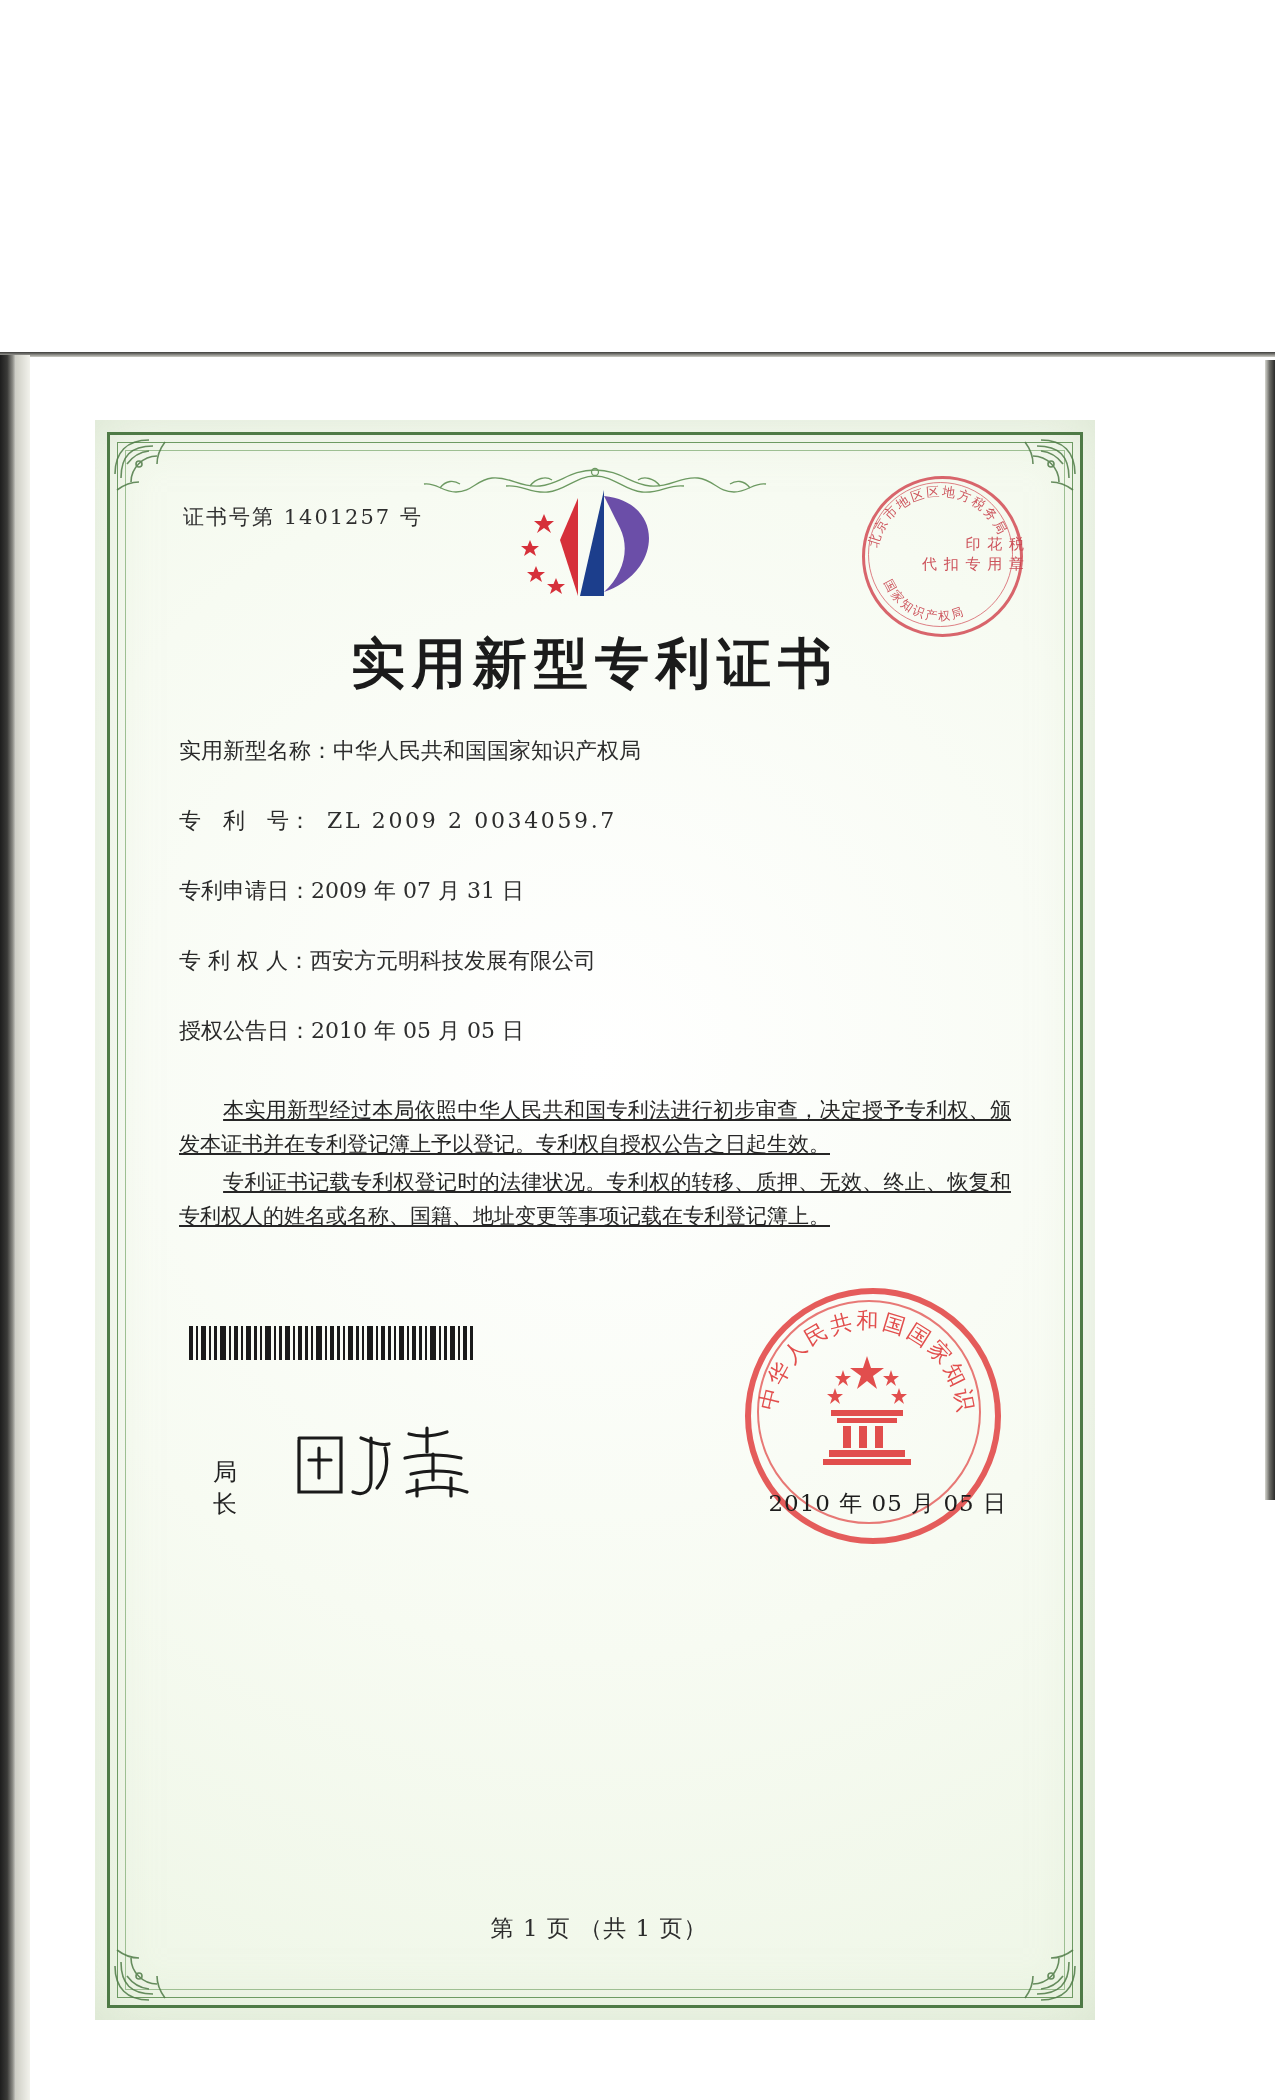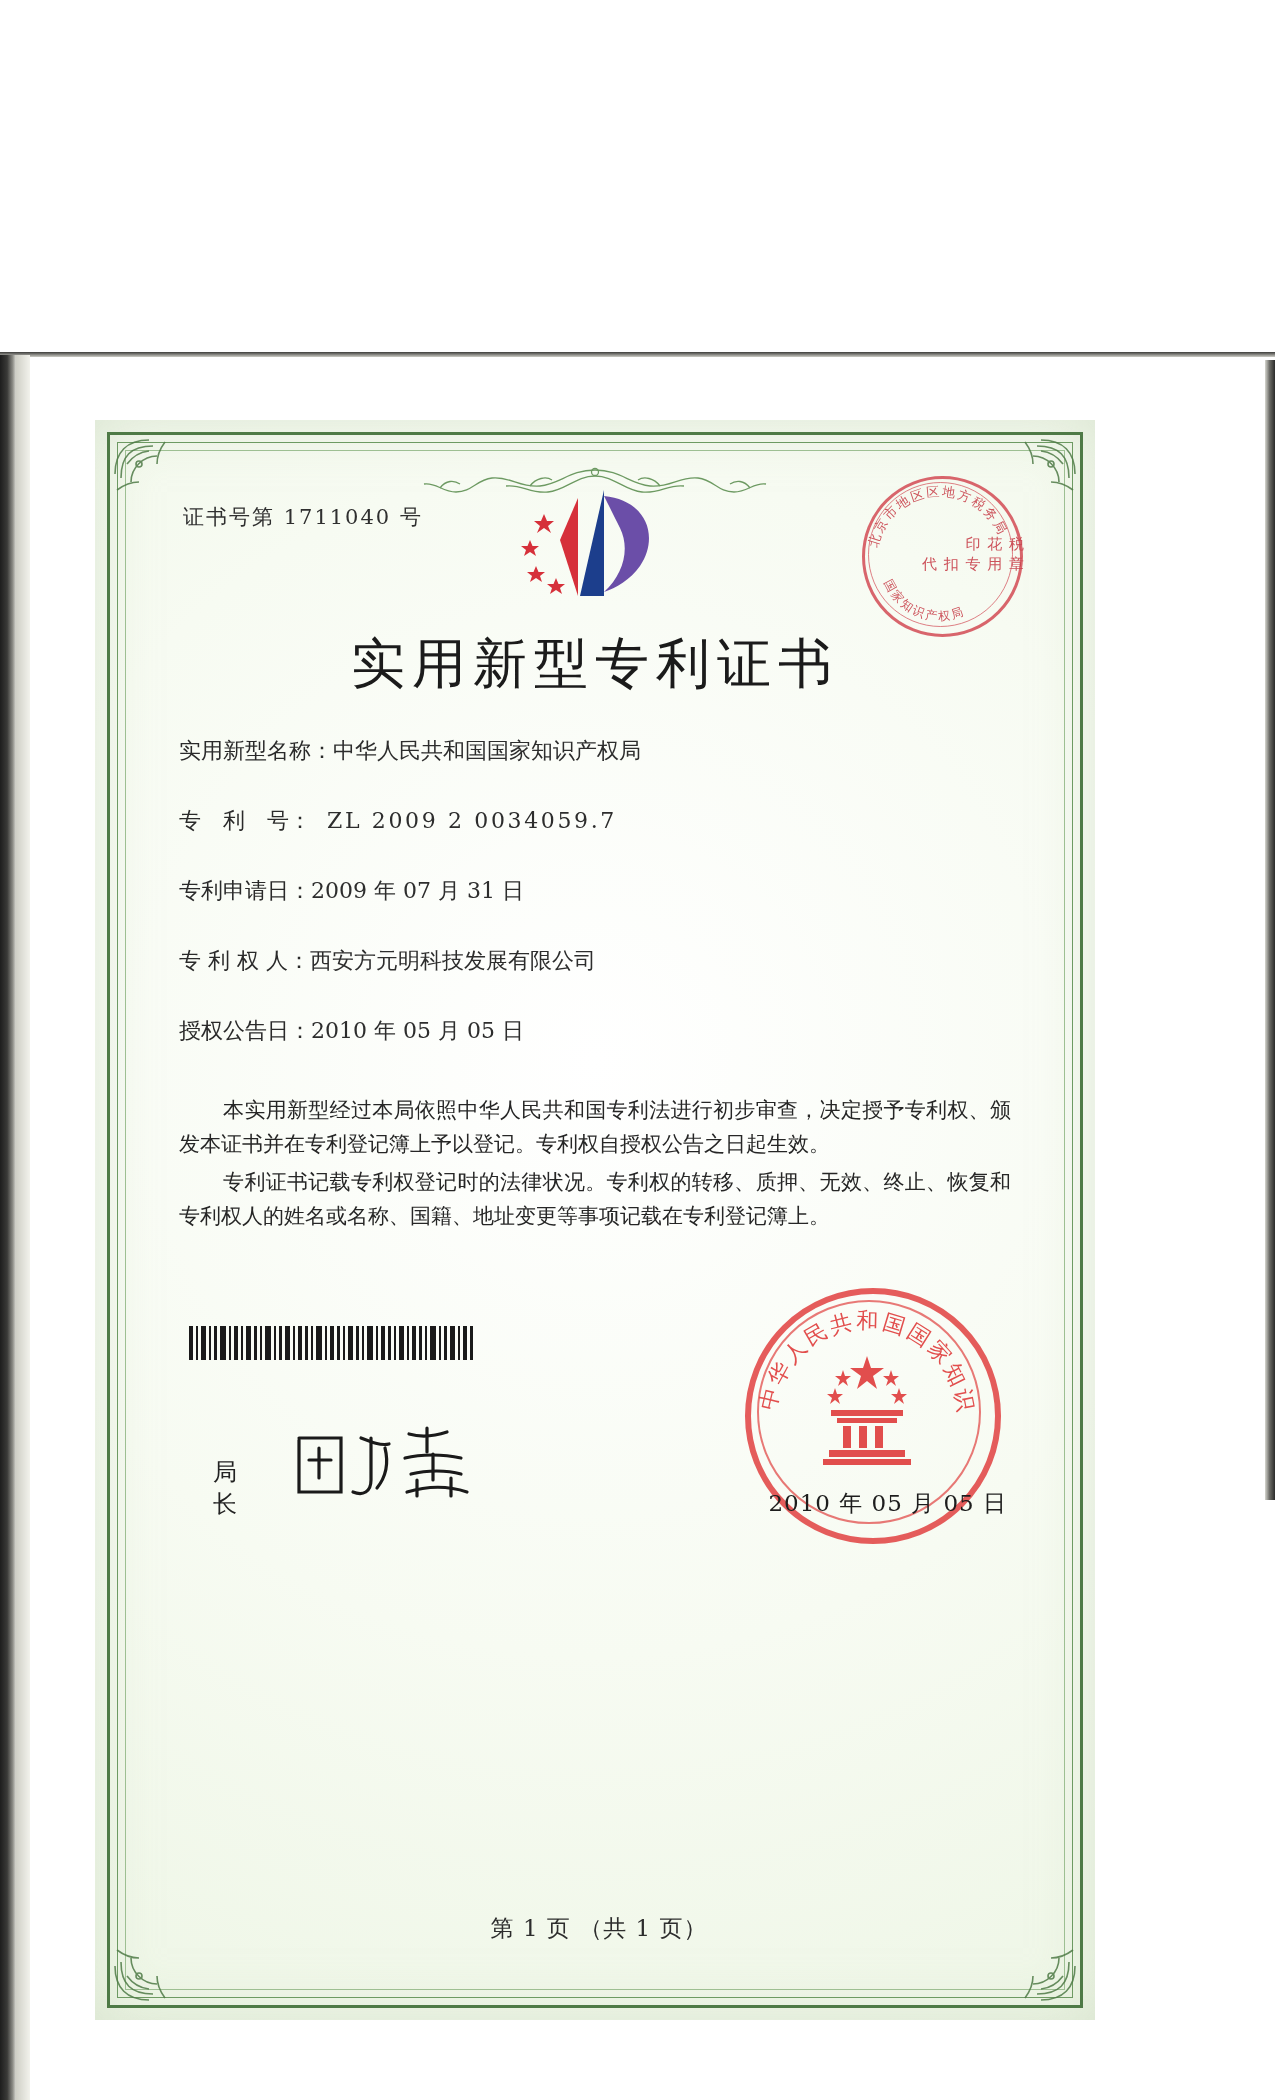--- a/index.html
+++ b/index.html
@@ -166,21 +166,21 @@
     color: #c9444e;
     opacity: .9;
   }
 
   .title {
     position: absolute;
     left: 0; right: 0;
     top: 160px;
     text-align: center;
     font-size: 54px;
-    font-weight: normal;
+    font-weight: bold;
     letter-spacing: 7px;
     color: #1b1b1b;
     font-family: "DejaVu Serif", "Liberation Serif", serif;
   }
 
   .fields {
     position: absolute;
     left: 36px;
     top: 268px;
     right: 30px;
@@ -206,20 +206,21 @@
     right: 36px;
     top: 625px;
     font-size: 21px;
     line-height: 34px;
     color: #262626;
     text-align: justify;
   }
   .paragraphs p {
     margin: 0 0 4px 0;
     text-indent: 2.1em;
+    text-decoration: underline;
   }
 
   
   .barcode {
     position: absolute;
     left: 46px;
     top: 858px;
     width: 290px;
     height: 34px;
   }
@@ -390,21 +391,21 @@
             <path d="M215 14 C234 14 244 28 262 30 C280 32 288 22 304 24"></path>
             <path d="M150 24 C156 16 166 14 172 18"></path>
             <path d="M280 24 C274 16 264 14 258 18"></path>
             <circle cx="215" cy="10" r="3.5"></circle>
             <path d="M60 26 C66 18 74 18 80 22"></path>
             <path d="M370 26 C364 18 356 18 350 22"></path>
           </g>
         </svg>
       </div>
 
-      <div class="cert-no">证书号第 1711040 号</div>
+      <div class="cert-no">证书号第 1401257 号</div>
 
       <div class="logo">
         <svg viewBox="0 0 190 130" width="190" height="130">
 
           <path d="M78 118 L78 20 L60 62 Z" fill="#d6303a"></path>
           <path d="M80 118 L104 118 L104 12 Z" fill="#1c3e8c"></path>
 
           <path d="M104 18 C146 22 160 58 140 88 C130 102 116 110 104 114 C124 96 130 70 120 50 C114 38 108 26 104 18 Z" fill="#6b4ea8"></path>
 
           <g fill="#d6303a">

